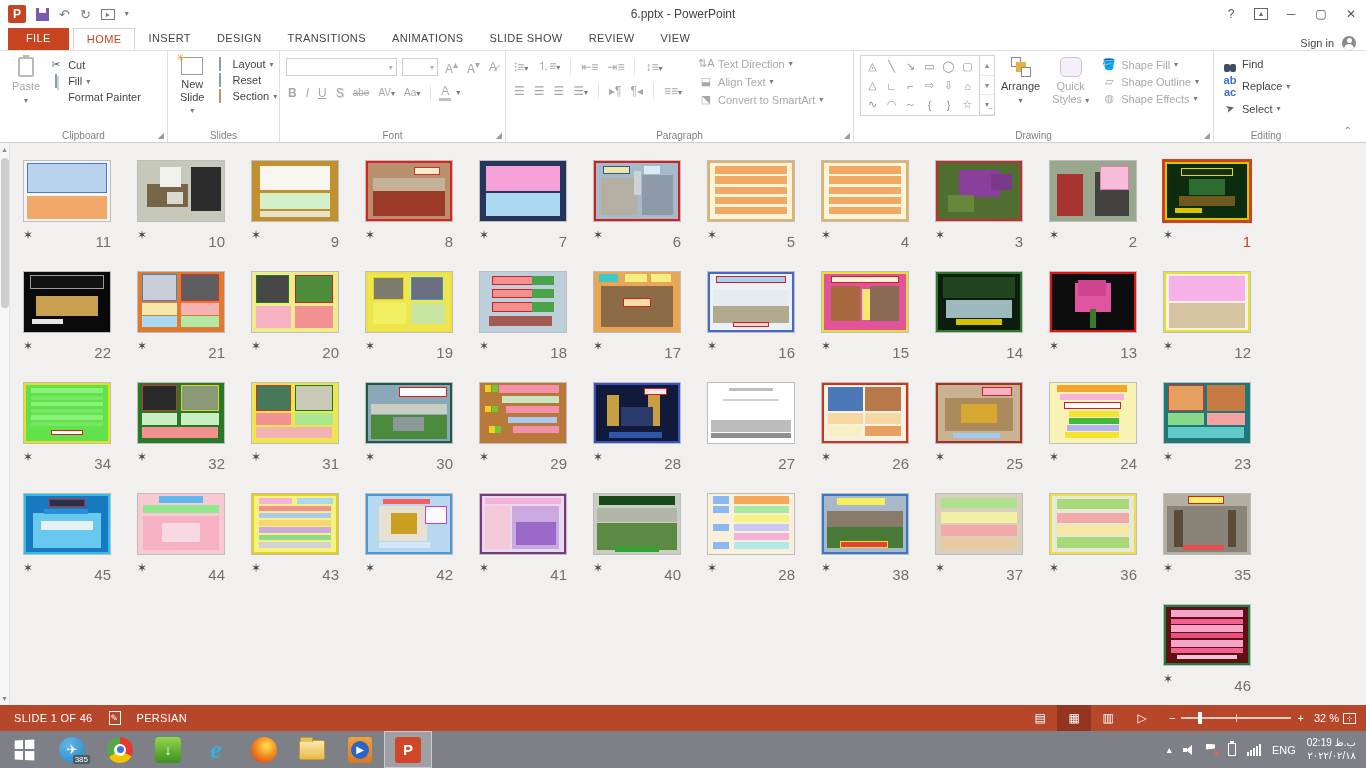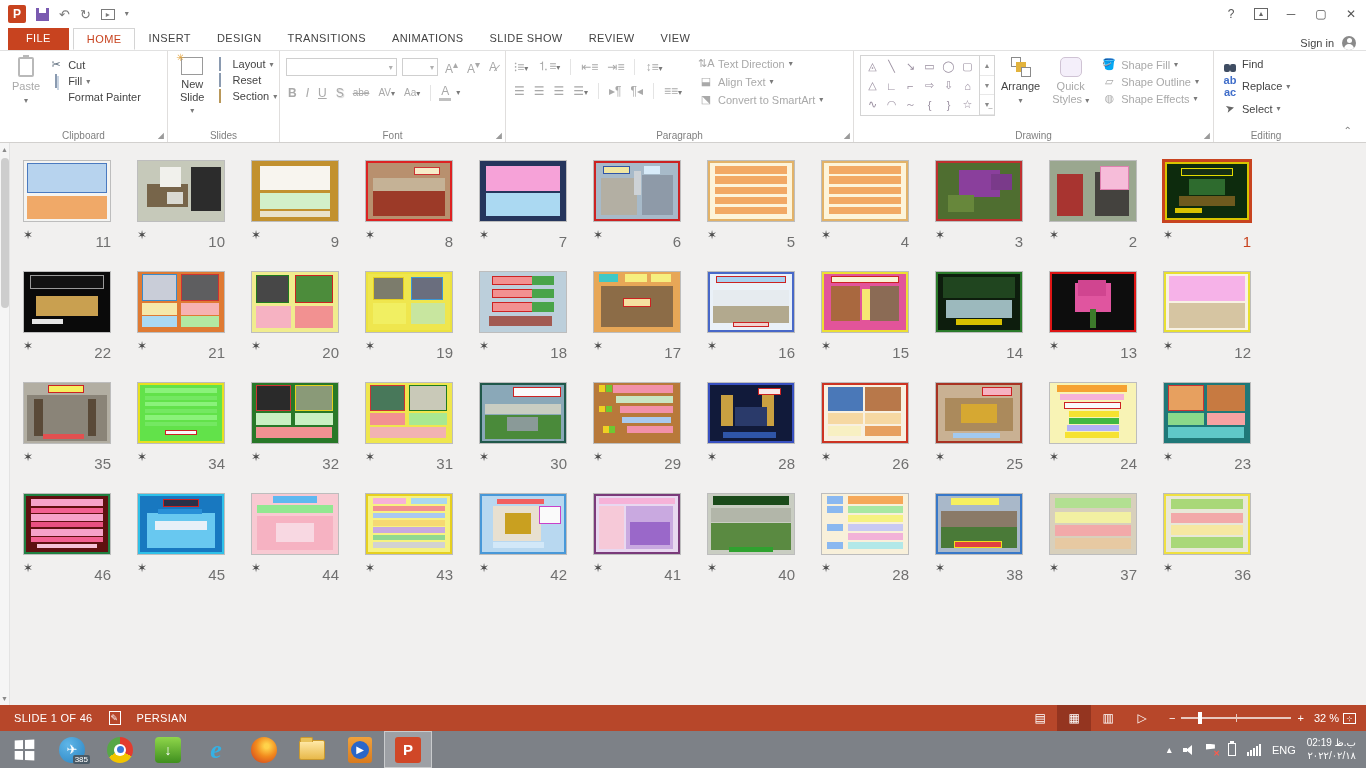--- a/index.html
+++ b/index.html
@@ -144,20 +144,21 @@
 
   <div class="titlebar">
     <div class="qat">
       <span class="ppticon">P</span>
       <span class="saveicon"></span>
       <span class="qbtn">↶</span>
       <span class="qbtn">↻</span>
       <span class="present-glyph">▸</span>
       <span class="qbtn carat">▾</span>
     </div>
+    <div class="title">6.pptx - PowerPoint</div>
     <div class="wincontrols">
       <span class="wbtn">?</span>
       <span class="wbtn">
           <span class="ribbon-display-icon">▴</span>
         </span>
       <span class="wbtn">─</span>
       <span class="wbtn">▢</span>
       <span class="wbtn">✕</span>
     </div>
   </div>
@@ -754,20 +755,34 @@
               <div class="blk" style="top: 73%; left: 50%; width: 44%; height: 18%; background: rgb(231, 160, 95);"></div>
             </div>
           </div>
           <div class="foot">
             <span class="star">✶</span>
             <span class="num">26</span>
           </div>
         </div>
         <div class="cell">
           <div class="thumb">
+            <div class="art" style="background: rgb(255, 255, 255);">
+              <div class="blk" style="top: 8%; left: 24%; width: 52%; height: 5%; background: rgb(189, 189, 189);"></div>
+              <div class="blk" style="top: 26%; left: 18%; width: 64%; height: 4%; background: rgb(207, 207, 207);"></div>
+              <div class="blk" style="top: 62%; left: 4%; width: 92%; height: 20%; background: rgb(188, 188, 188);"></div>
+              <div class="blk" style="top: 84%; left: 4%; width: 92%; height: 7%; background: rgb(143, 143, 143);"></div>
+            </div>
+          </div>
+          <div class="foot">
+            <span class="star"></span>
+            <span class="num">27</span>
+          </div>
+        </div>
+        <div class="cell">
+          <div class="thumb">
             <div class="art" style="background: rgb(17, 26, 58); border: 2px solid rgb(56, 80, 192);">
               <div class="blk" style="top: 18%; left: 14%; width: 14%; height: 56%; background: rgb(201, 160, 65);"></div>
               <div class="blk" style="top: 18%; left: 64%; width: 14%; height: 56%; background: rgb(201, 160, 65);"></div>
               <div class="blk" style="top: 40%; left: 30%; width: 40%; height: 34%; background: rgb(42, 58, 106);"></div>
               <div class="blk" style="top: 5%; left: 58%; width: 28%; height: 13%; background: rgb(246, 232, 232); border: 1px solid rgb(204, 34, 34);"></div>
               <div class="blk" style="top: 84%; left: 16%; width: 64%; height: 10%; background: rgb(47, 85, 168);"></div>
             </div>
           </div>
           <div class="foot">
             <span class="star">✶</span>

